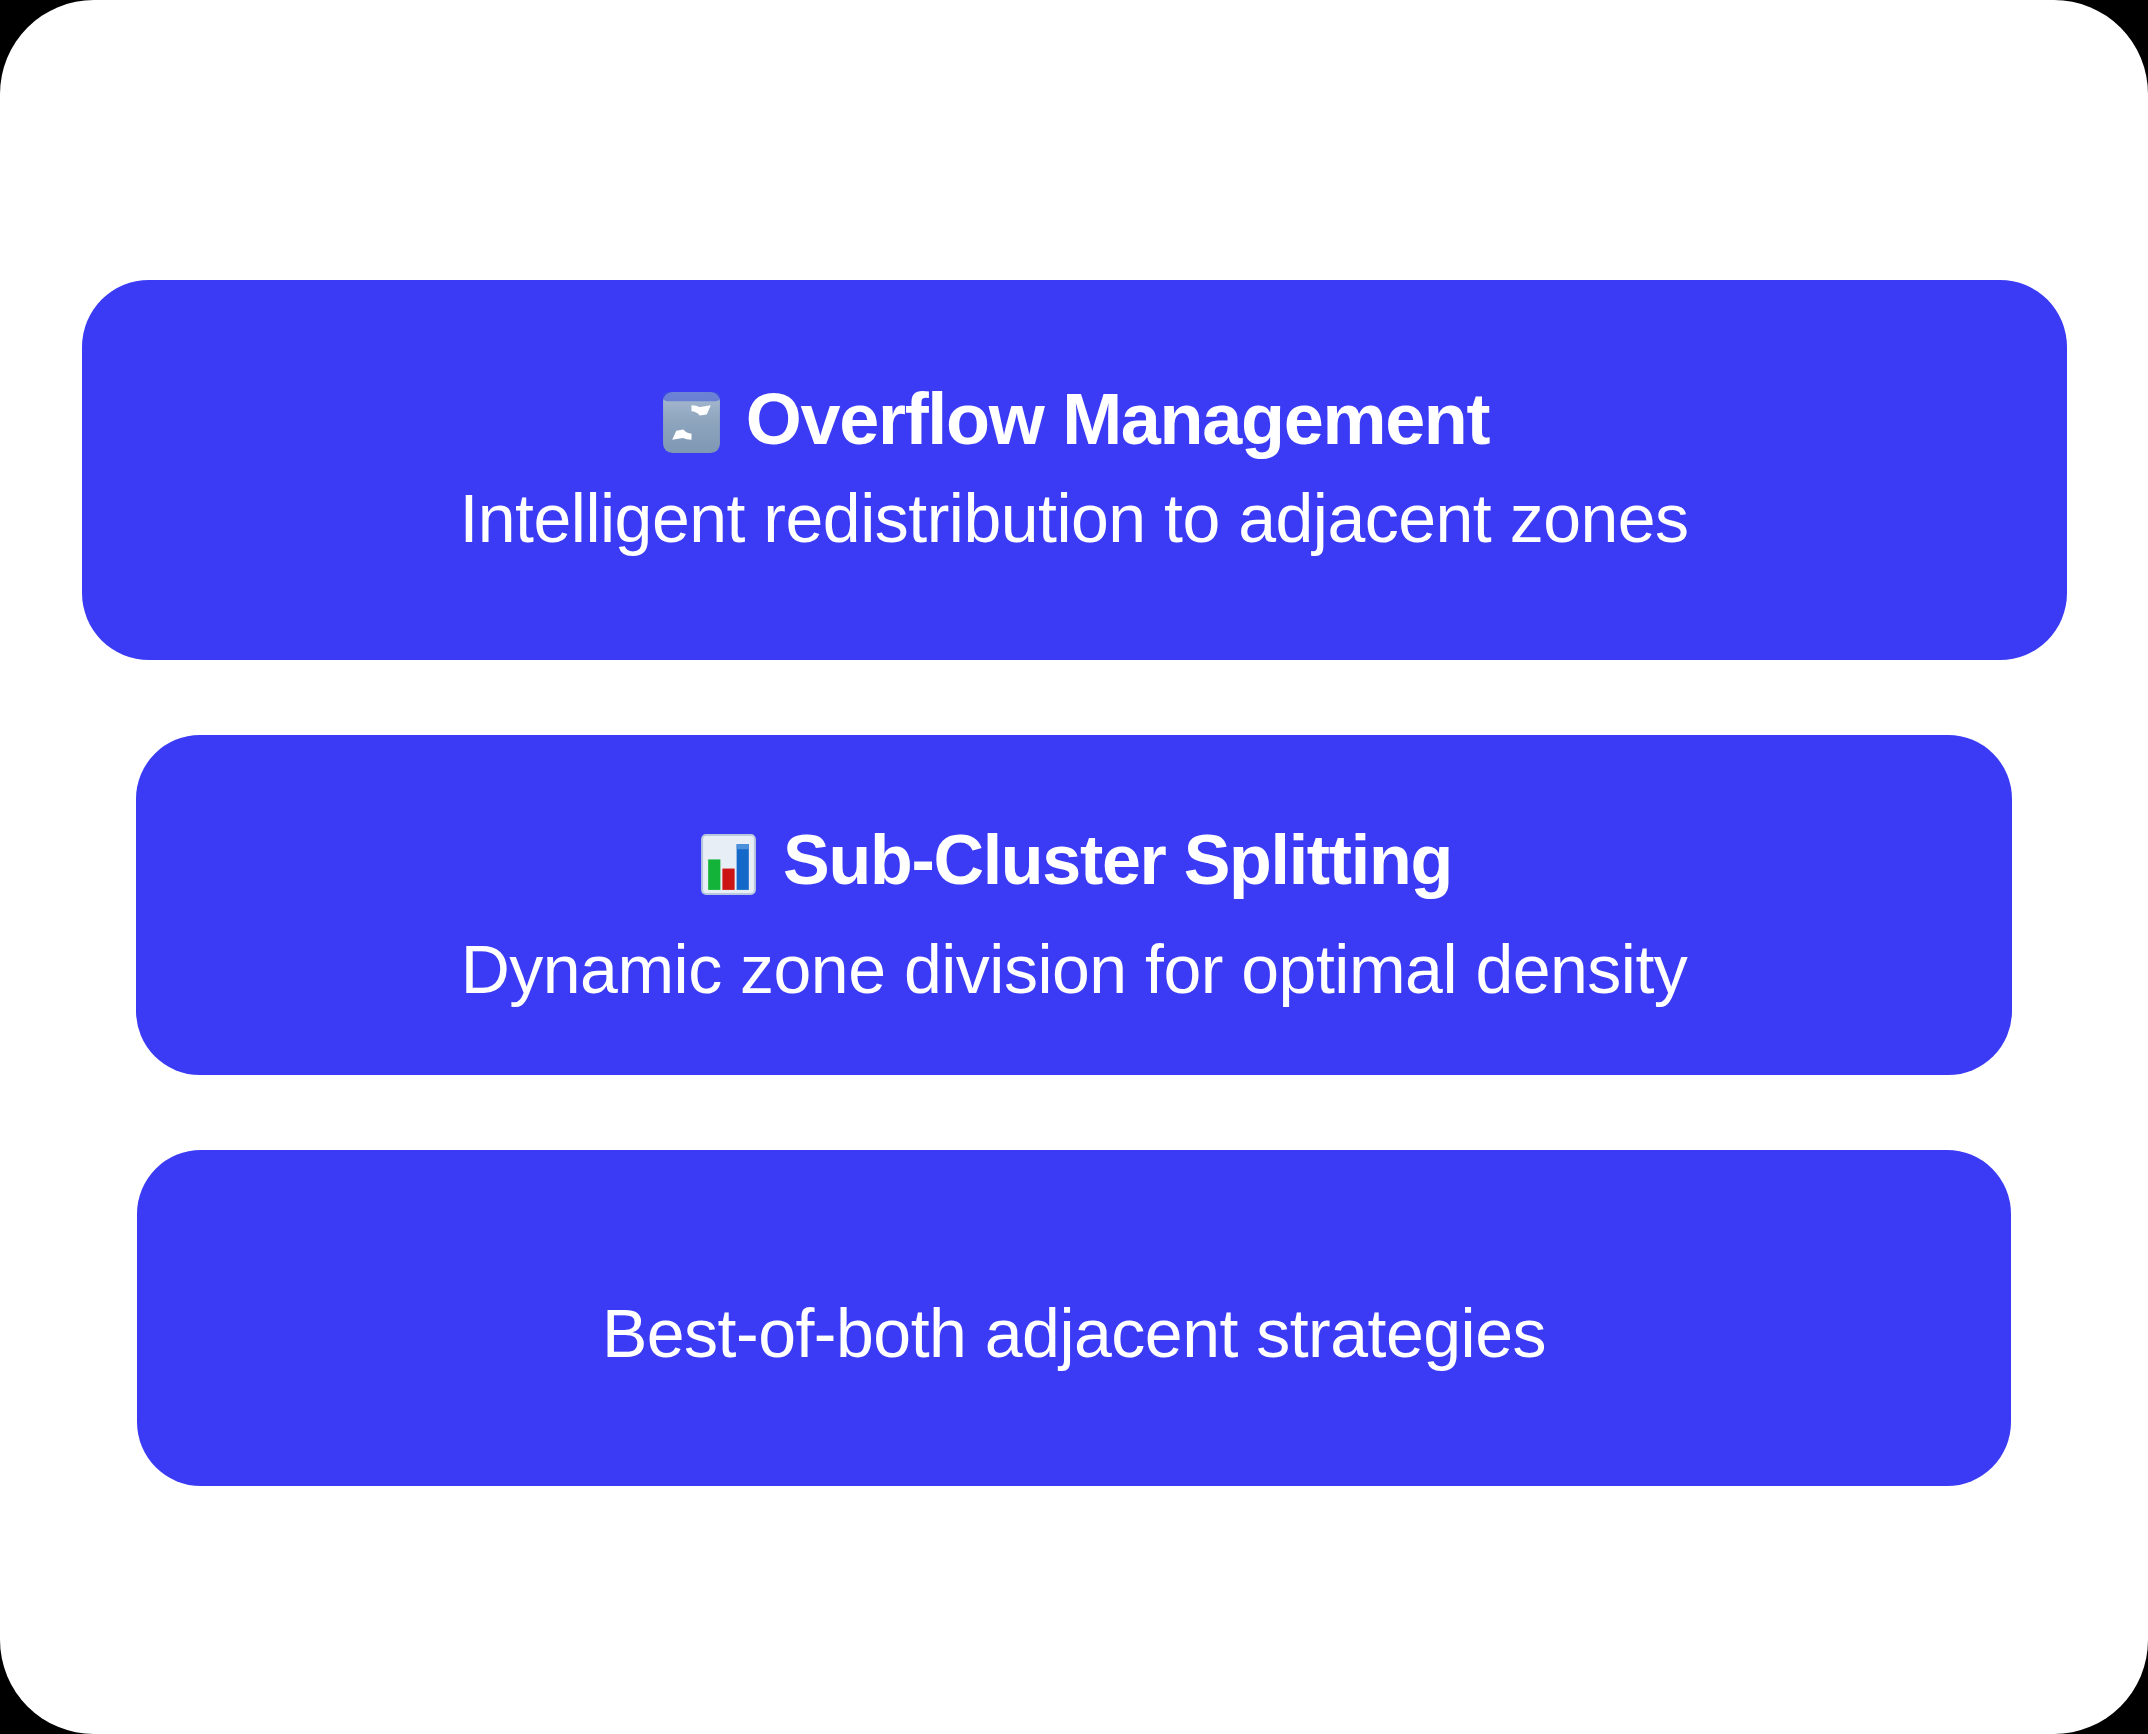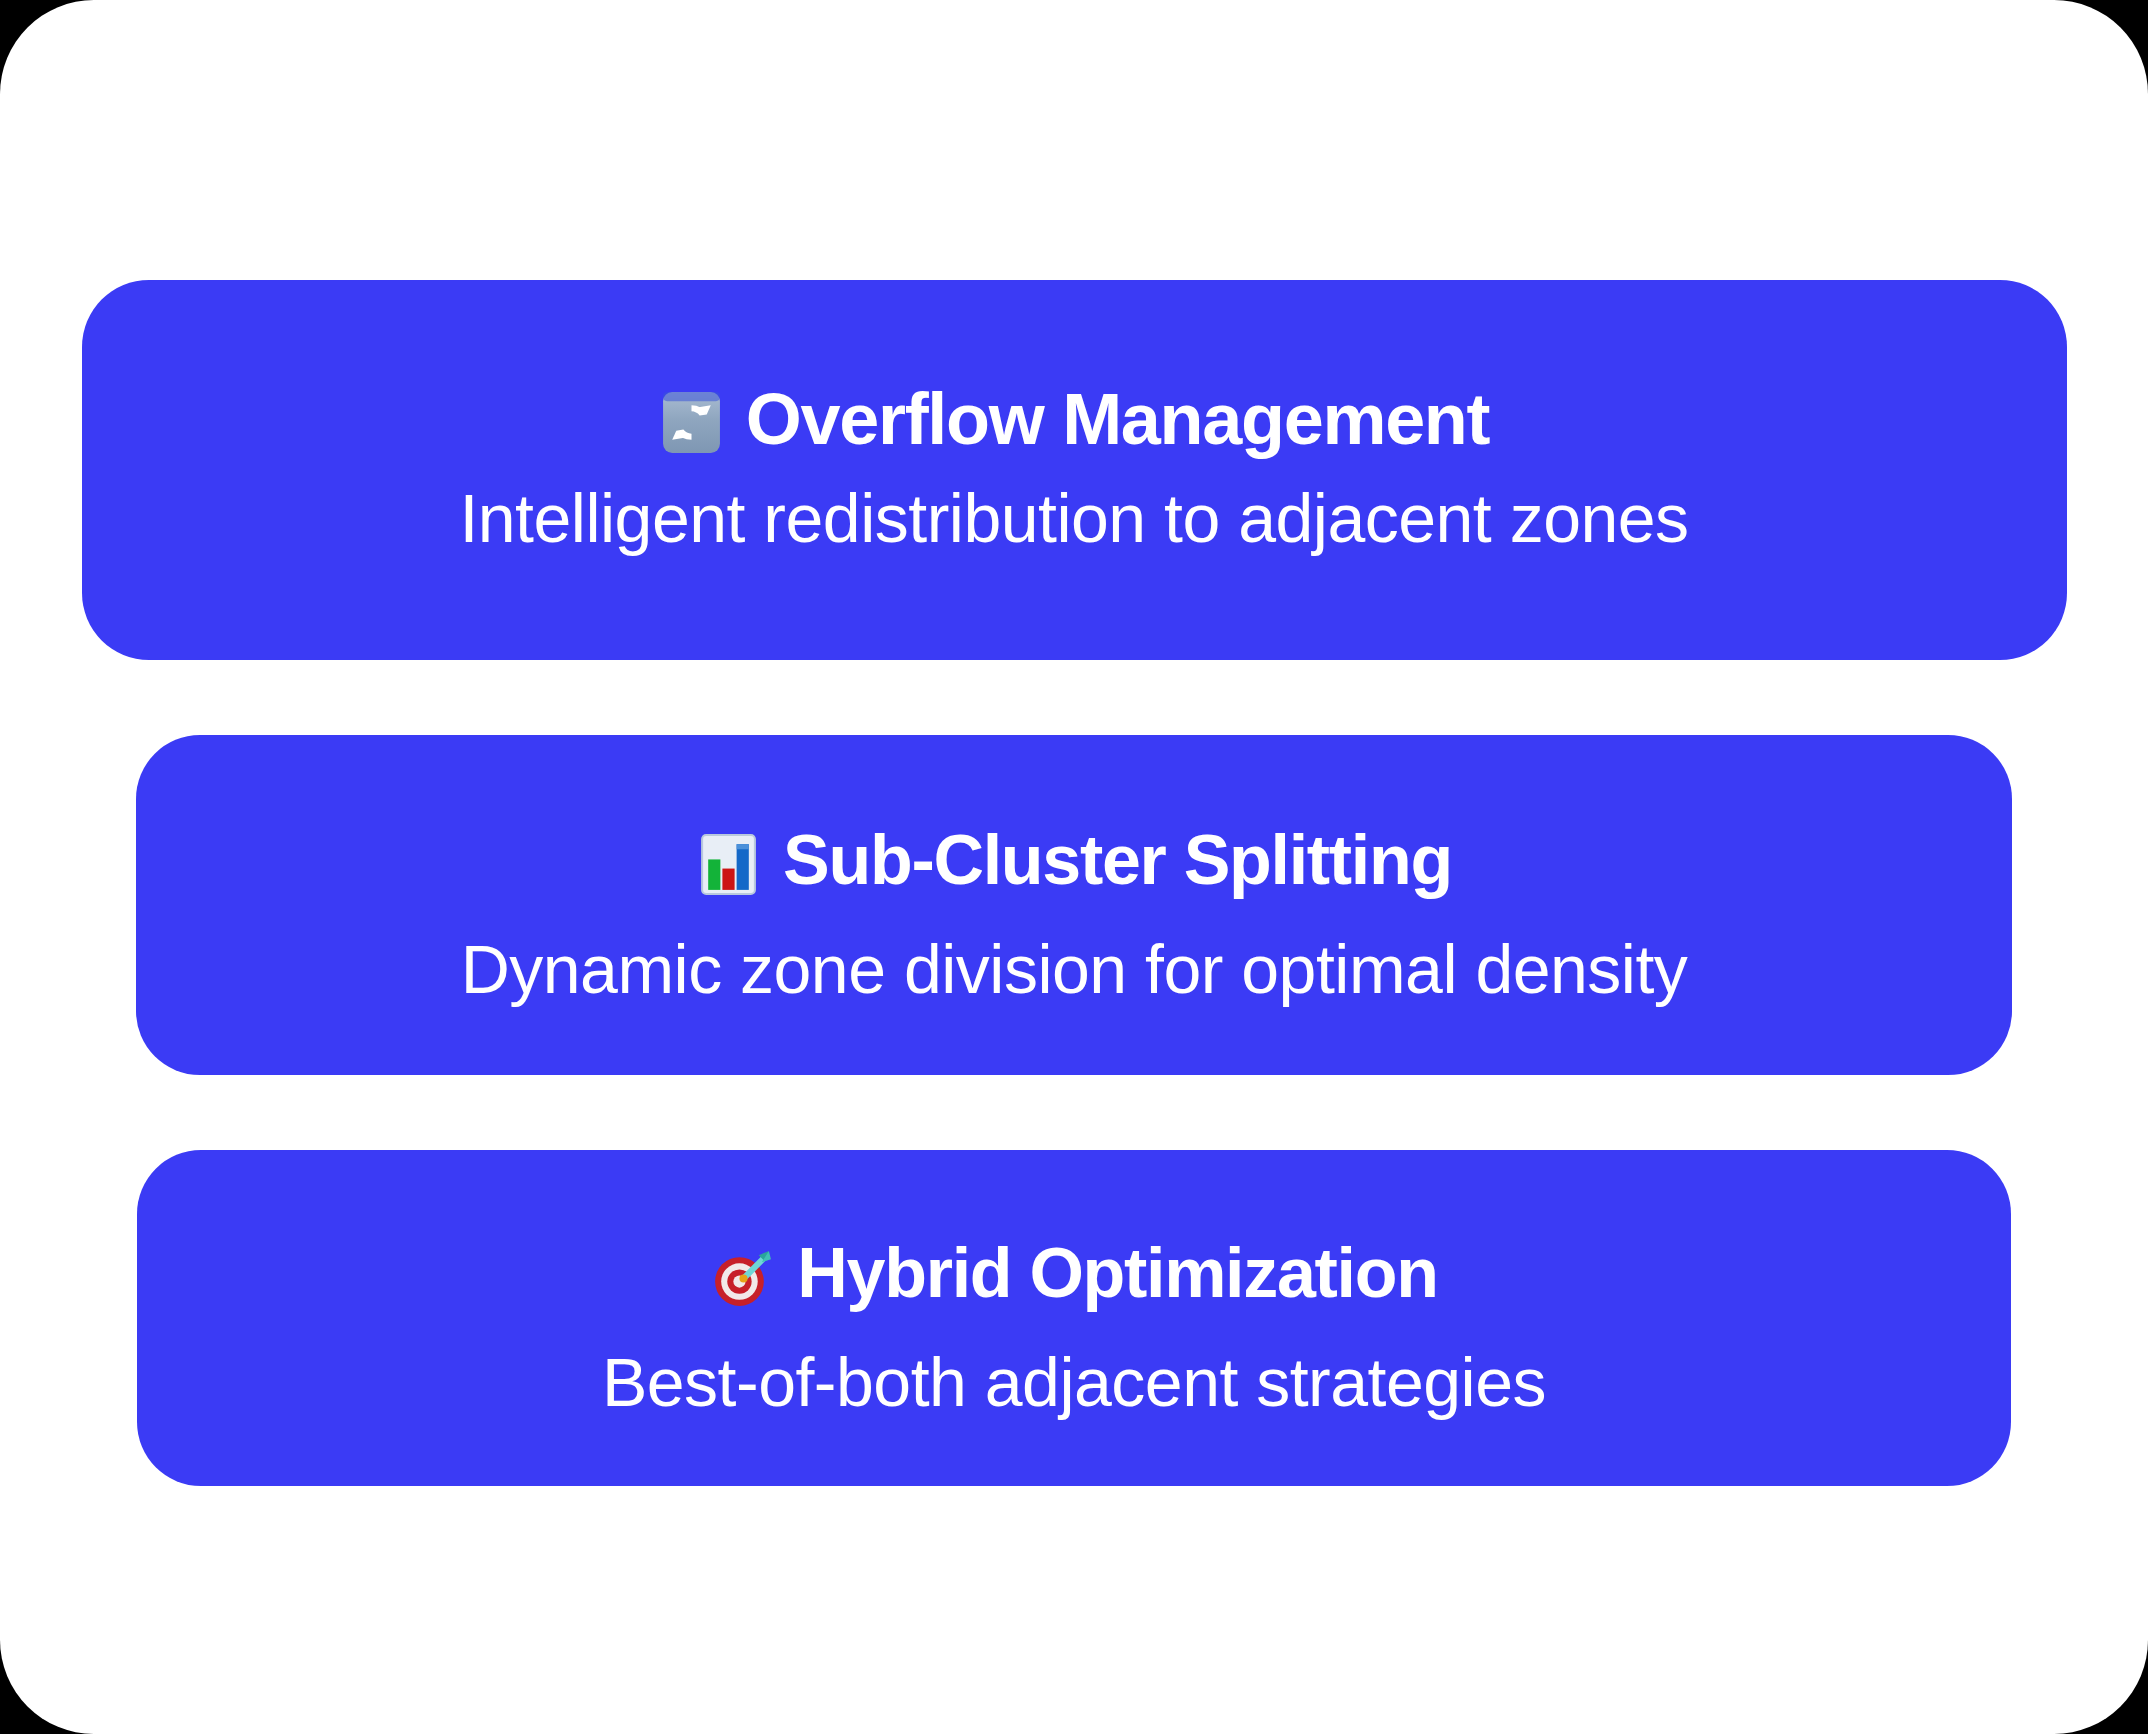--- a/index.html
+++ b/index.html
@@ -152,33 +152,18 @@
             <rect x="40" y="12" width="12" height="45" fill="#1468c8"></rect>
             <rect x="40" y="12" width="12" height="5" fill="#4a90da"></rect>
           </svg>
         </span>
         <span>Sub-Cluster Splitting</span>
       </div>
       <div class="card-subtitle">Dynamic zone division for optimal density</div>
     </div>
 
     <div class="card card-3">
-      <div class="card-title">
-        <span class="emoji">
-          <svg viewBox="0 0 64 64" xmlns="http://www.w3.org/2000/svg">
-            <circle cx="29" cy="36" r="24" fill="#c7202a"></circle>
-            <circle cx="29" cy="36" r="18" fill="#f2eaea"></circle>
-            <circle cx="29" cy="36" r="12" fill="#c7202a"></circle>
-            <circle cx="29" cy="36" r="6" fill="#f2eaea"></circle>
-            <path d="M33 33 L52 14" stroke="#6fd6d6" stroke-width="6" stroke-linecap="round"></path>
-            <path d="M48 10 l10 -4 l-4 10 z" fill="#2aa59a"></path>
-            <path d="M51 17 l7 -11 l2 8 z" fill="#3fc0b4"></path>
-            <circle cx="33" cy="33" r="4" fill="#e8a317"></circle>
-          </svg>
-        </span>
-        <span>Hybrid Optimization</span>
-      </div>
       <div class="card-subtitle">Best-of-both adjacent strategies</div>
     </div>
 
   </div>
 </div>
 
 
 </body></html>

